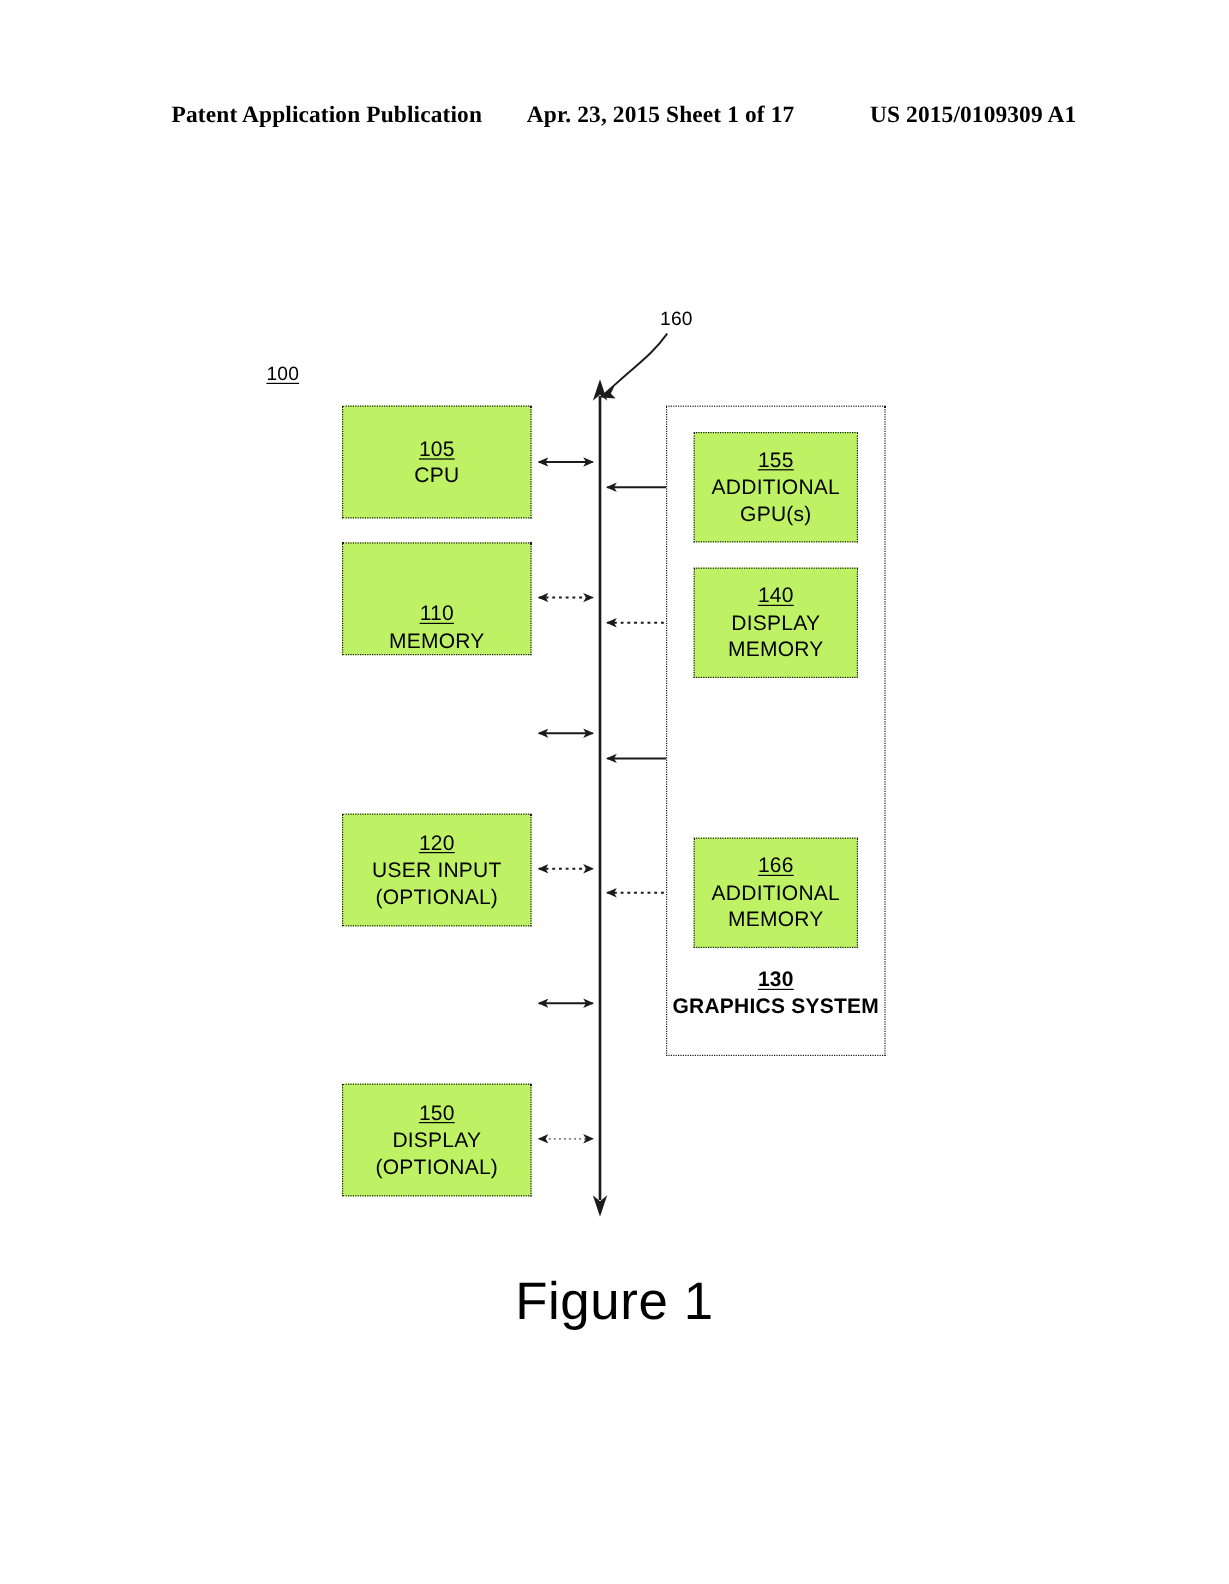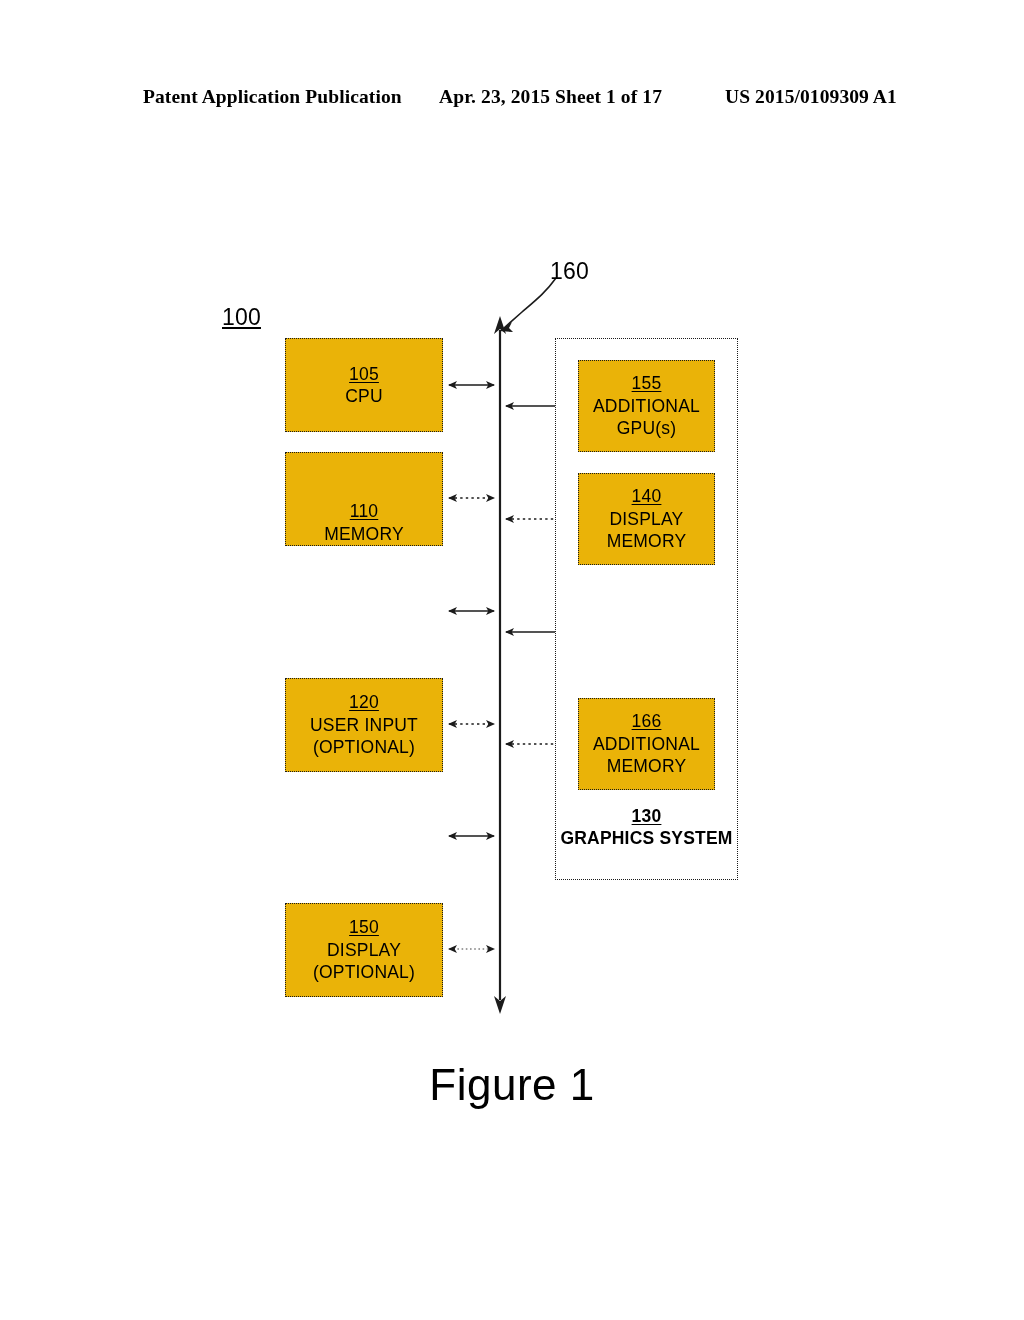--- a/index.html
+++ b/index.html
@@ -58,21 +58,21 @@
   .figure-canvas > svg {
     position: absolute;
     left: 0;
     top: 0;
   }
 
   
   .node-box {
     position: absolute;
     border: 1.6px dotted #1b1b1b;
-    background: #eab308;
+    background: #bef264;
     box-sizing: border-box;
     display: flex;
     flex-direction: column;
     align-items: center;
     justify-content: center;
     text-align: center;
     font-size: 17.5px;
     line-height: 1.28;
     letter-spacing: 0.2px;
   }
@@ -100,21 +100,21 @@
   }
   .group-caption .ref-num {
     text-decoration: underline;
     text-underline-offset: 2px;
     display: block;
   }
 
   
   .ref-callout {
     position: absolute;
-    font-size: 23px;
+    font-size: 16px;
     letter-spacing: 0.2px;
     text-align: center;
   }
   .ref-callout.underlined {
     text-decoration: underline;
     text-underline-offset: 2px;
   }
 
   
   .figure-caption {

